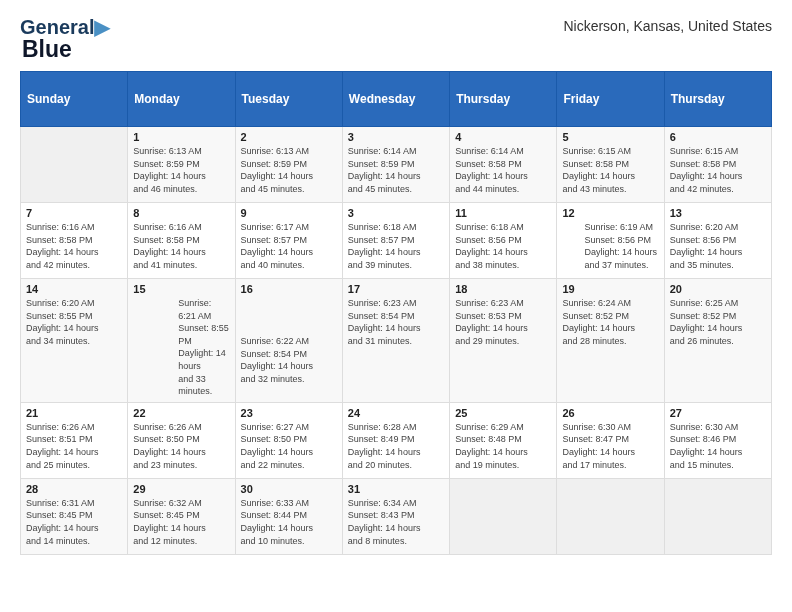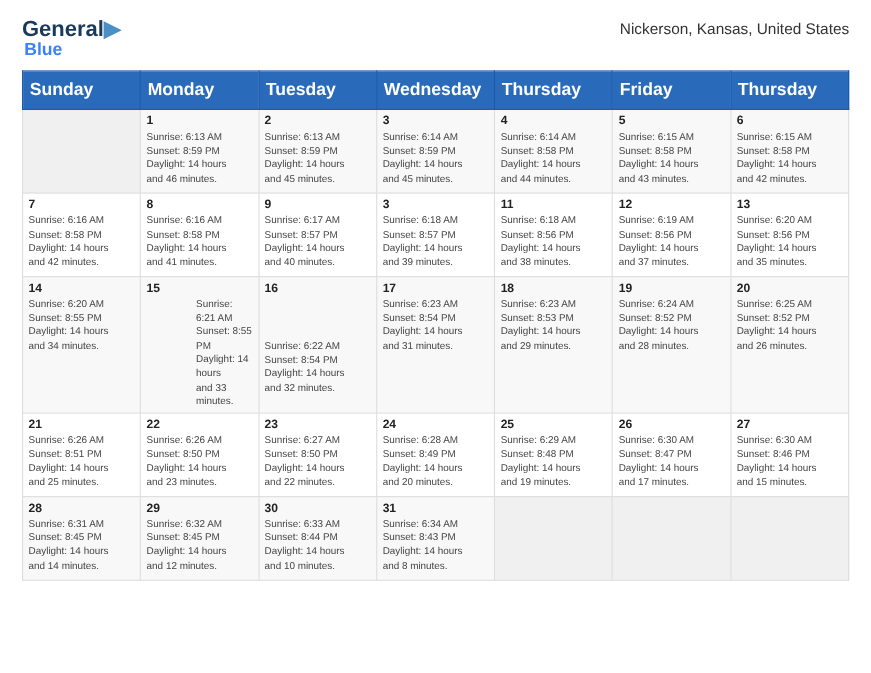--- a/index.html
+++ b/index.html
@@ -53,22 +53,22 @@
       flex: 1;
       border: 1px solid #ccc;
       border-collapse: collapse;
       width: 100%;
       table-layout: fixed;
     }
     .calendar th {
       background-color: #2a6abb;
       color: white;
       text-align: left;
-      padding: 8px 6px;
-      font-size: 16px;
+      padding: 20px 6px;
+      font-size: 12px;
       font-weight: bold;
       border: 1px solid #1a5aaa;
     }
     .calendar td {
       vertical-align: top;
       padding: 4px 5px;
       border: 1px solid #ddd;
       font-size: 9.5px;
       color: #333;
       background: #fff;
@@ -100,21 +100,21 @@
 <body>
 
 <div class="page">
   <div class="header">
     <div class="logo">
       <div class="logo-wrapper">
         <div style="font-size:20px;font-weight:bold;color:#1a3a5c;line-height:1.1;">
           <span style="color:#1a3a5c;">General</span><span style="color:#4a90c4;">▶</span>
         </div>
       </div>
-      <div style="font-size:16px;font-weight:bold;color:#3b82f6;line-height:1;margin-left:2px;">Blue</div>
+      <div style="font-size:23px;font-weight:bold;color:#0f172a;line-height:1;margin-left:2px;">Blue</div>
     </div>
     <div class="title-block">
       <div class="location">Nickerson, Kansas, United States</div>
     </div>
   </div>
 
   <table class="calendar">
     <thead>
       <tr>
         <th>Sunday</th>
@@ -203,21 +203,21 @@
           </td>
           <td>
             <span class="day-number">11</span>
             <div class="day-info" style="white-space: pre-line;">Sunrise: 6:18 AM
 Sunset: 8:56 PM
 Daylight: 14 hours
 and 38 minutes.</div>
           </td>
           <td>
             <span class="day-number">12</span>
-            <div class="day-info" style="white-space: pre-line;">Sunrise: 6:19 AM
+            <div class="day-info" style="white-space: pre-line; margin-left: 22px;">Sunrise: 6:19 AM
 Sunset: 8:56 PM
 Daylight: 14 hours
 and 37 minutes.</div>
           </td>
           <td>
             <span class="day-number">13</span>
             <div class="day-info" style="white-space: pre-line;">Sunrise: 6:20 AM
 Sunset: 8:56 PM
 Daylight: 14 hours
 and 35 minutes.</div>

